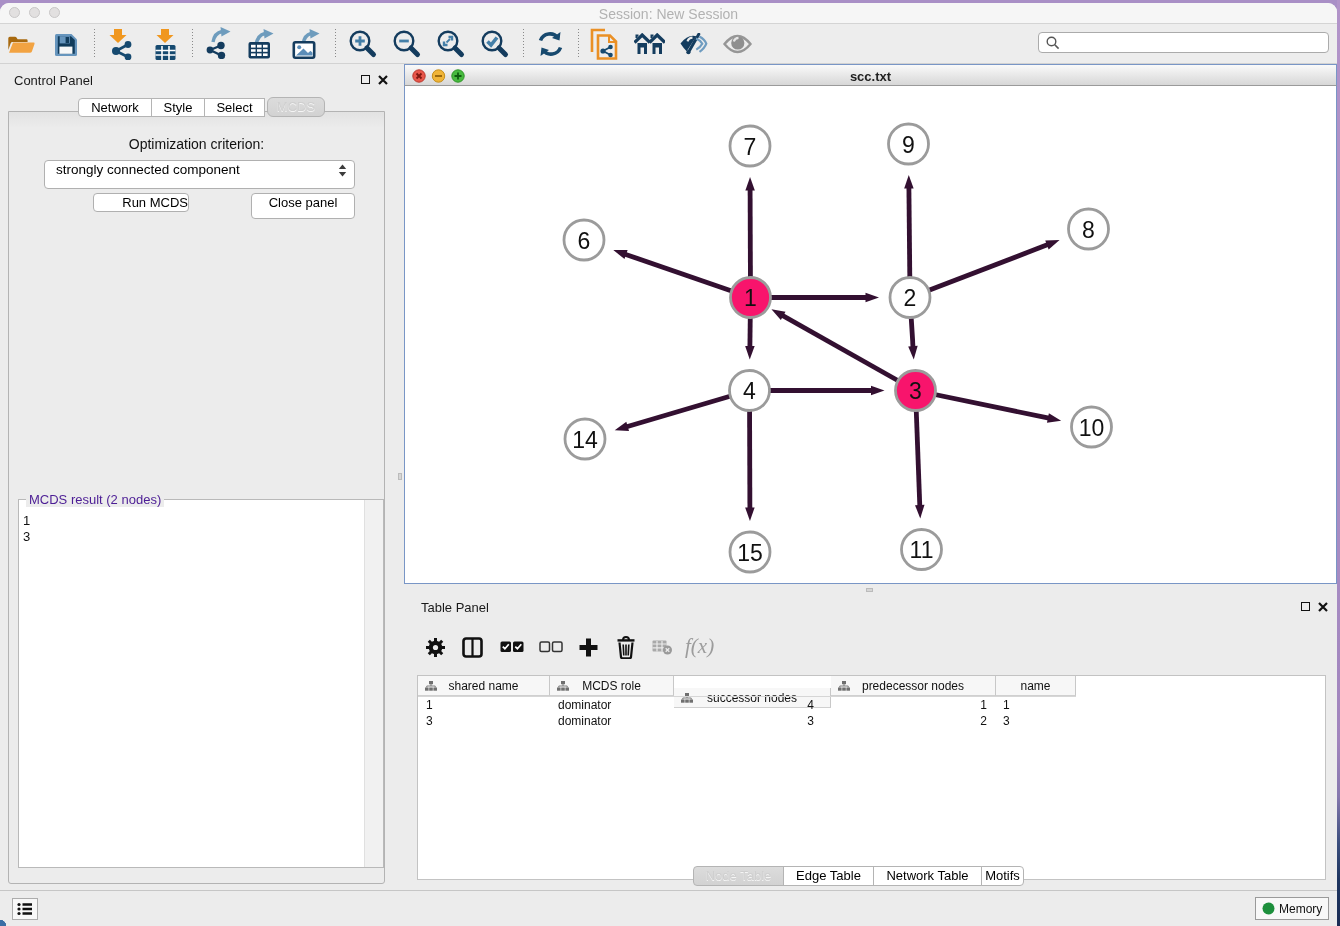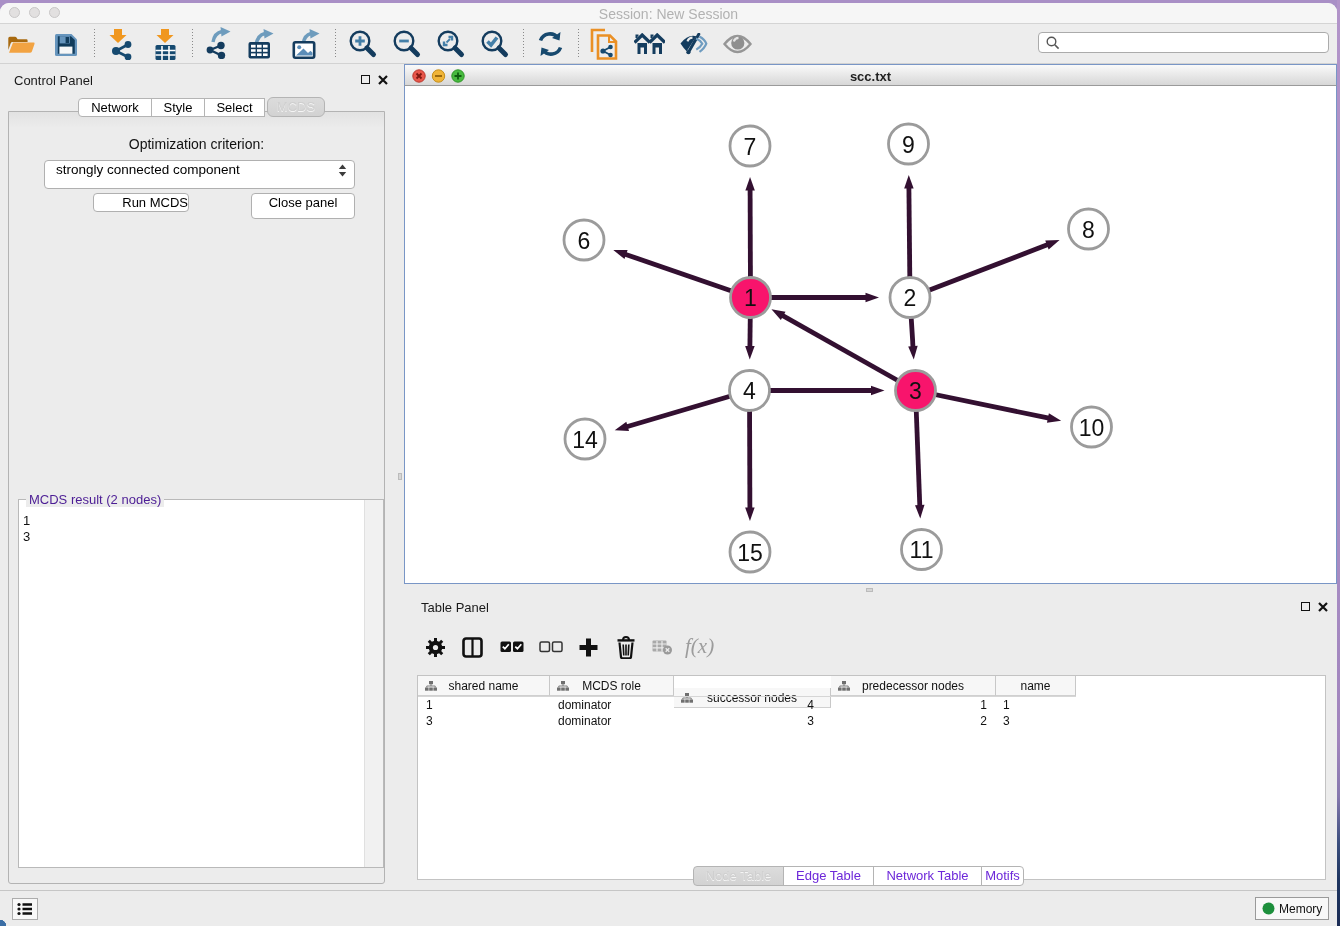--- a/index.html
+++ b/index.html
@@ -26,21 +26,21 @@
 #mcdslegend { left:26px; top:492px; background:#ececec; padding:0 3px; font-size:13px; color:#4c1d95; }
 
 #netwin { left:404px; top:64px; width:933px; height:520px; border:1px solid #7996c6; background:#fff; }
 #nettitle { left:404px; top:64px; width:933px; height:22px; background:linear-gradient(#fafafa,#d7d7d7); border:1px solid #7996c6; border-bottom:1px solid #9a9a9a; }
 #nettitle span { display:block; text-align:center; font-size:13px; font-weight:bold; color:#222; margin-top:4px; }
 
 #tpanel { left:404px; top:597px; width:933px; height:293px; background:#ececec; }
 #ttable { left:417px; top:675px; width:909px; height:205px; background:#fff; border:1px solid #c3c3c3; }
 .th { position:absolute; top:676px; height:20px; background:#f7f7f7; border-right:1px solid #c8c8c8; border-bottom:1px solid #d0d0d0; font-size:12px; color:#111; text-align:center; line-height:20px; }
 .td { position:absolute; font-size:12px; color:#111; height:17px; line-height:17px; }
-.btab { position:absolute; height:20px; background:#fff; border:1px solid #b4b4b4; font-size:13px; text-align:center; line-height:18px; color:#6d28d9; }
+.btab { position:absolute; height:20px; background:#fff; border:1px solid #b4b4b4; font-size:13px; text-align:center; line-height:18px; color:#000000; }
 .btab.tabsel, .tab.tabsel { background:linear-gradient(#dcdcdc,#d2d2d2); color:#cfcfcf; text-shadow:0 1px 0 #f5f5f5; }
 
 #statusbar { left:0; top:890px; width:1337px; height:36px; background:#ececec; border-top:1px solid #c6c6c6; }
 #memorybtn { left:1255px; top:897px; width:74px; height:23px; background:#f8f8f8; border:1px solid #9a9a9a; font-size:12px; color:#111; }
 #listbtn { left:12px; top:898px; width:26px; height:22px; background:#f8f8f8; border:1px solid #adadad; }
 .btn { position:absolute; background:#fff; border:1px solid #b0b0b0; border-radius:4px; font-size:13px; color:#000; text-align:center; }
 </style>
 </head>
 <body>
 <div class="abs" id="appwin"></div>

